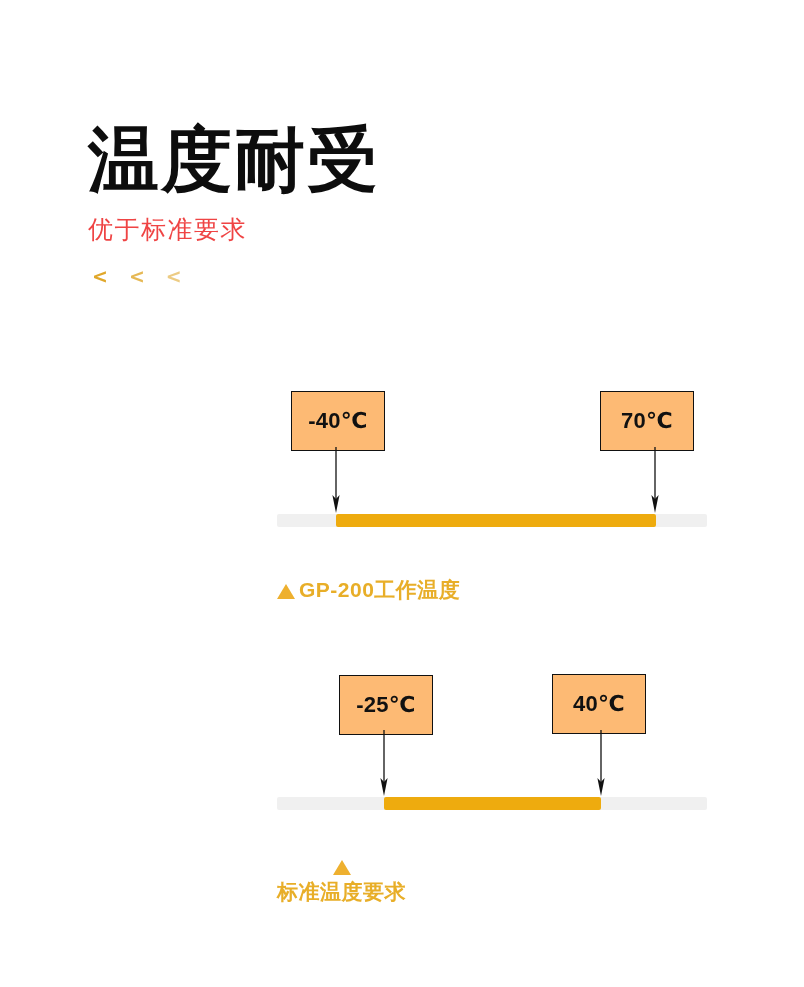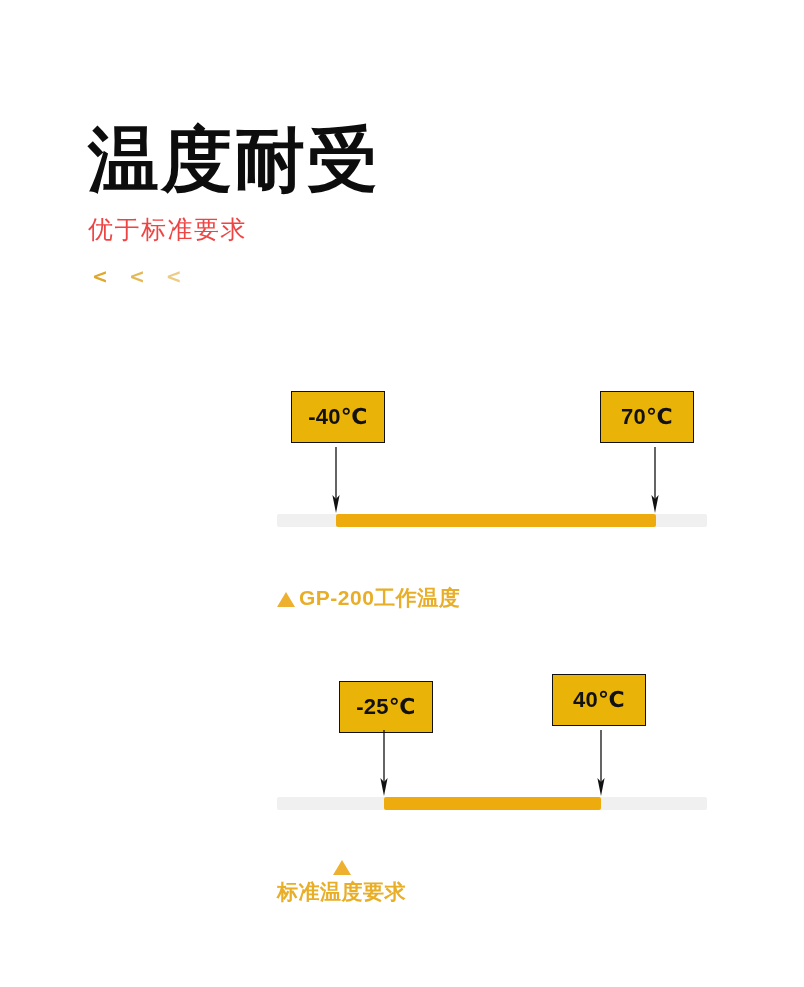--- a/index.html
+++ b/index.html
@@ -87,23 +87,23 @@
     position: absolute;
     height: 13px;
     background: #eeab0e;
     border-radius: 2px;
   }
 
   
   .label-box {
     position: absolute;
     width: 94px;
-    height: 52px;
+    height: 60px;
     border: 1.6px solid #111111;
-    background: #eab308;
+    background: #fdba74;
     display: flex;
     align-items: center;
     justify-content: center;
     font-size: 22px;
     font-weight: bold;
     color: #111111;
     letter-spacing: 0.3px;
     white-space: nowrap;
   }
 
@@ -164,29 +164,29 @@
 
     <svg class="arrow" style="left:648px; top:61px;" width="14" height="67">
       <line x1="7" y1="0" x2="7" y2="58" stroke="#111111" stroke-width="1.3"></line>
       <polygon points="7,66 3.4,48 7,52 10.6,48" fill="#111111"></polygon>
     </svg>
 
     <div class="track" style="top:128px;">
       <div class="fill" style="left:59px; width:320px;"></div>
     </div>
 
-    <div class="caption" style="top:198px;text-align:right;">
+    <div class="caption" style="top:190px;text-align:right;">
       <span class="cap-tri"></span>
       <span>GP-200工作温度</span>
     </div>
   </div>
 
   <div class="gauge g2">
 
-    <div class="label-box" style="left:339px; top:12px;">-25℃</div>
+    <div class="label-box" style="left:339px; top:6px;">-25℃</div>
 
     <div class="label-box" style="left:552px; top:5px;">40℃</div>
 
     <svg class="arrow" style="left:377px; top:61px;" width="14" height="67">
       <line x1="7" y1="0" x2="7" y2="58" stroke="#111111" stroke-width="1.3"></line>
       <polygon points="7,66 3.4,48 7,52 10.6,48" fill="#111111"></polygon>
     </svg>
 
     <svg class="arrow" style="left:594px; top:61px;" width="14" height="67">
       <line x1="7" y1="0" x2="7" y2="58" stroke="#111111" stroke-width="1.3"></line>

